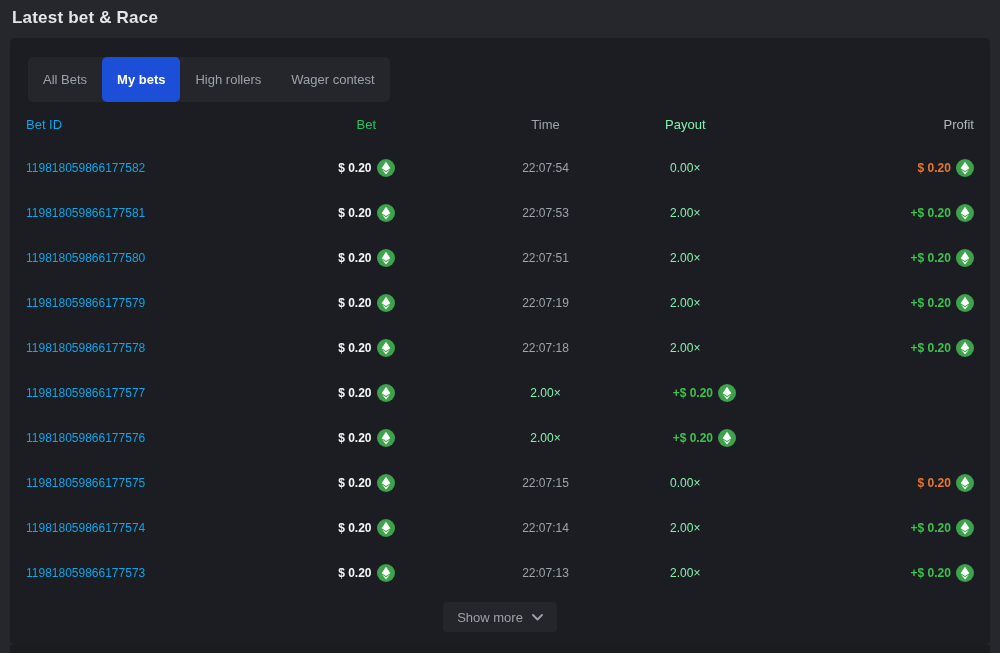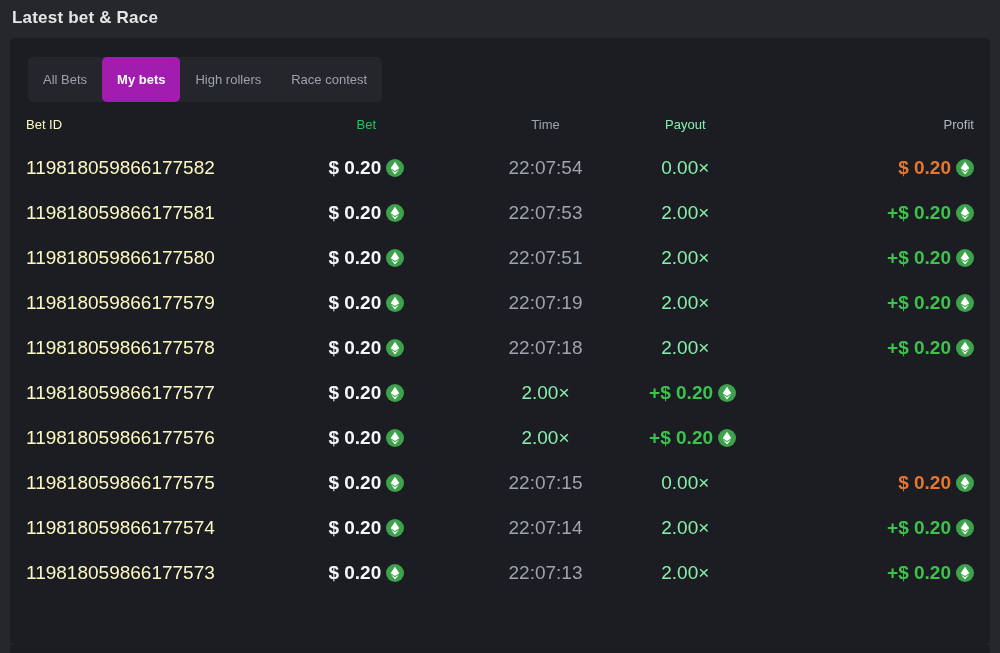--- a/index.html
+++ b/index.html
@@ -29,33 +29,33 @@
     background:#24262c;
     border-radius:5px;
     align-items:stretch;
   }
   .tab {
     border:none; background:transparent; cursor:pointer;
     padding:0 15px; font-size:13px; color:#9ba2ac;
     font-family:"Liberation Sans", sans-serif;
     border-radius:5px; line-height:45px;
   }
-  .tab.active { background:#a21caf; color:#ffffff; font-weight:700; }
+  .tab.active { background:#1d4ed8; color:#ffffff; font-weight:700; }
 
   .thead, .trow {
     display:grid;
     grid-template-columns:26.4% 19% 18.8% 10.7% 25.1%;
     align-items:center;
   }
   .thead { height:28px; margin-top:8px; color:#b2b8c0; font-size:13px; }
-  .trow  { height:45px; font-size:19px; cursor:pointer; }
+  .trow  { height:45px; font-size:12px; cursor:pointer; }
   .rows  { margin-top:7px; }
 
   .cell { display:flex; align-items:center; gap:5px; }
-  .c-id     { justify-content:flex-start; color:#fef9c3; }
+  .c-id     { justify-content:flex-start; color:#0ea5e9; }
   .c-bet    { justify-content:center; color:#f4f6f8; font-weight:700; }
   .c-time   { justify-content:center; color:#9da4ae; }
   .c-payout { justify-content:center; color:#86efac; }
   .c-profit { justify-content:flex-end; font-weight:700; }
   .c-profit.win  { color:#3ec24e; }
   .c-profit.loss { color:#e8772e; }
 
   .coin { width:18px; height:18px; display:inline-block; flex:0 0 18px; }
   .coin svg { display:block; }
 
@@ -75,21 +75,21 @@
 <div class="page-header">
   <span class="page-title">Latest bet &amp; Race</span>
 </div>
 
 <div class="card">
 
   <div class="tabs" id="tabs">
       <button class="tab">All Bets</button>
       <button class="tab active">My bets</button>
       <button class="tab">High rollers</button>
-      <button class="tab">Race contest</button>
+      <button class="tab">Wager contest</button>
     </div>
 
   <div class="thead">
     <div class="cell c-id">Bet ID</div>
     <div class="cell c-bet" style="color:#22c55e;font-weight:400;">Bet</div>
     <div class="cell c-time">Time</div>
     <div class="cell c-payout">Payout</div>
     <div class="cell c-profit" style="color:#b2b8c0;font-weight:400;">Profit</div>
   </div>
 
@@ -337,15 +337,23 @@
         <svg width="18" height="18" viewBox="0 0 18 18">
           <circle cx="9" cy="9" r="9" fill="#3da24b"></circle>
           <path d="M9 2.8 L13.3 9.3 L9 11.9 L4.7 9.3 Z" fill="#ffffff"></path>
           <path d="M9 13.2 L13 10.5 L9 15.4 L5 10.5 Z" fill="#ffffff"></path>
         </svg>
       </span>
     </div>
   </div>
     </div>
 
+  <div class="show-more-wrap">
+    <button class="show-more">
+      <span>Show more</span>
+      <svg class="chevron" viewBox="0 0 11 7">
+        <polyline points="1,1 5.5,5.5 10,1" fill="none" stroke="#9ba2ac" stroke-width="1.8" stroke-linecap="round" stroke-linejoin="round"></polyline>
+      </svg>
+    </button>
+  </div>
 
 </div>
 <div class="below-card"></div>
 
 </body></html>

